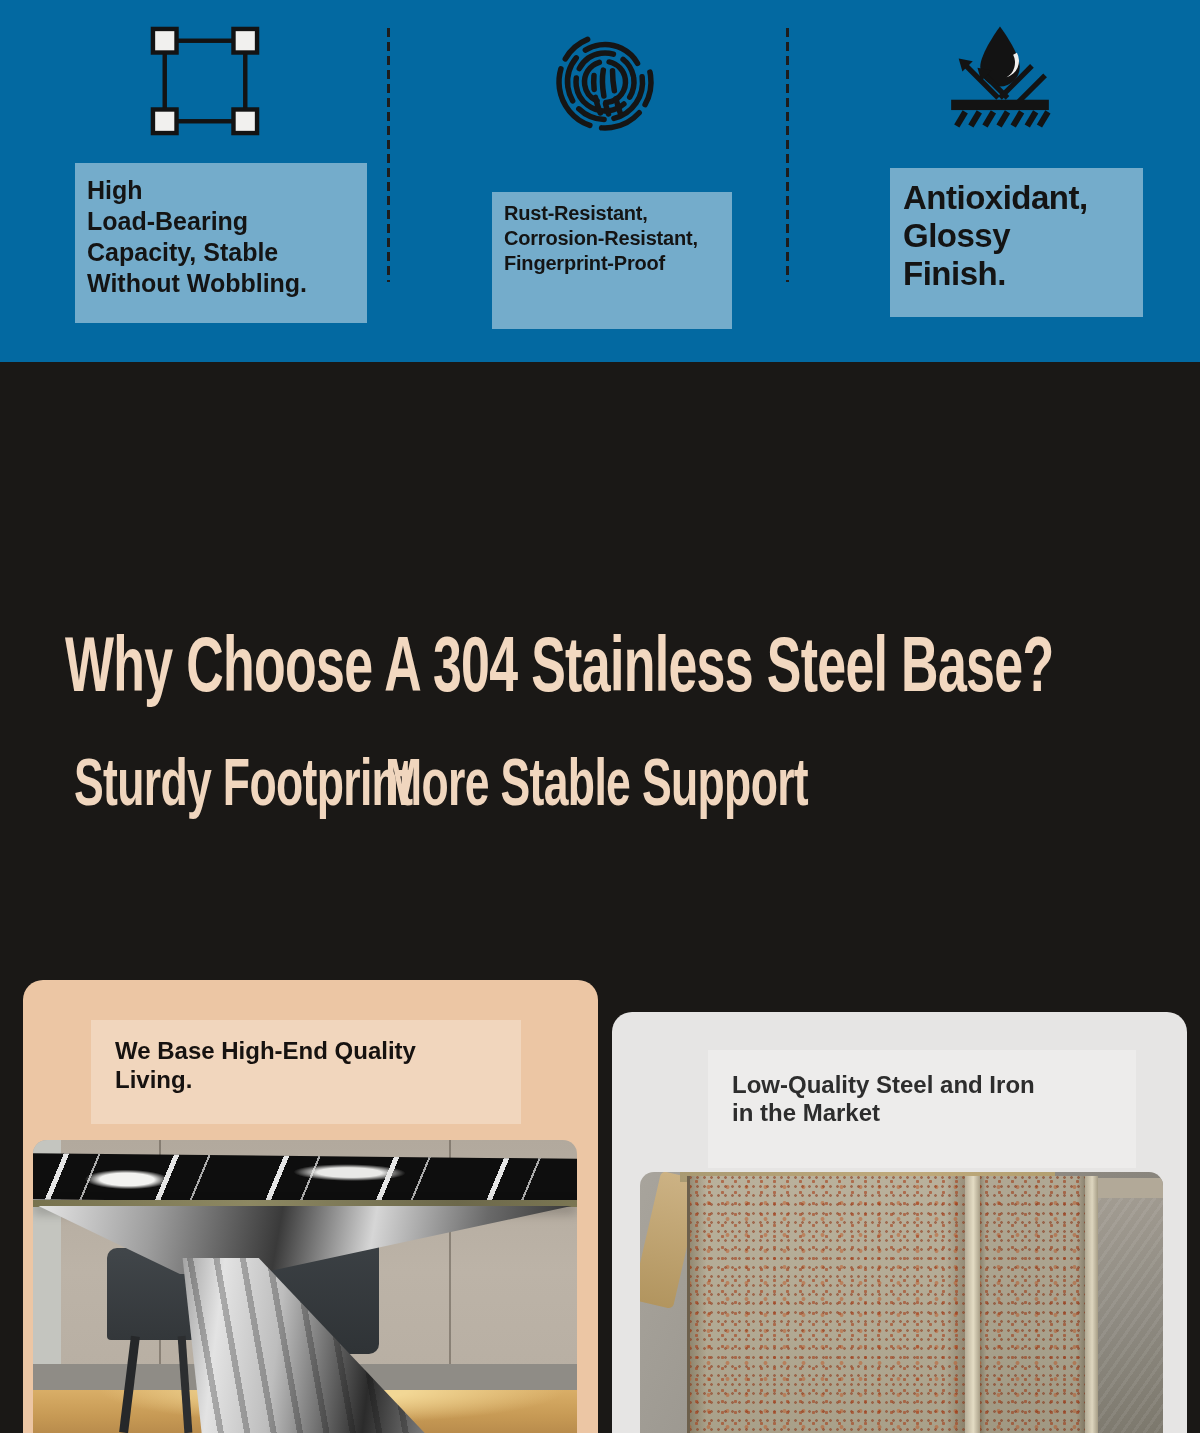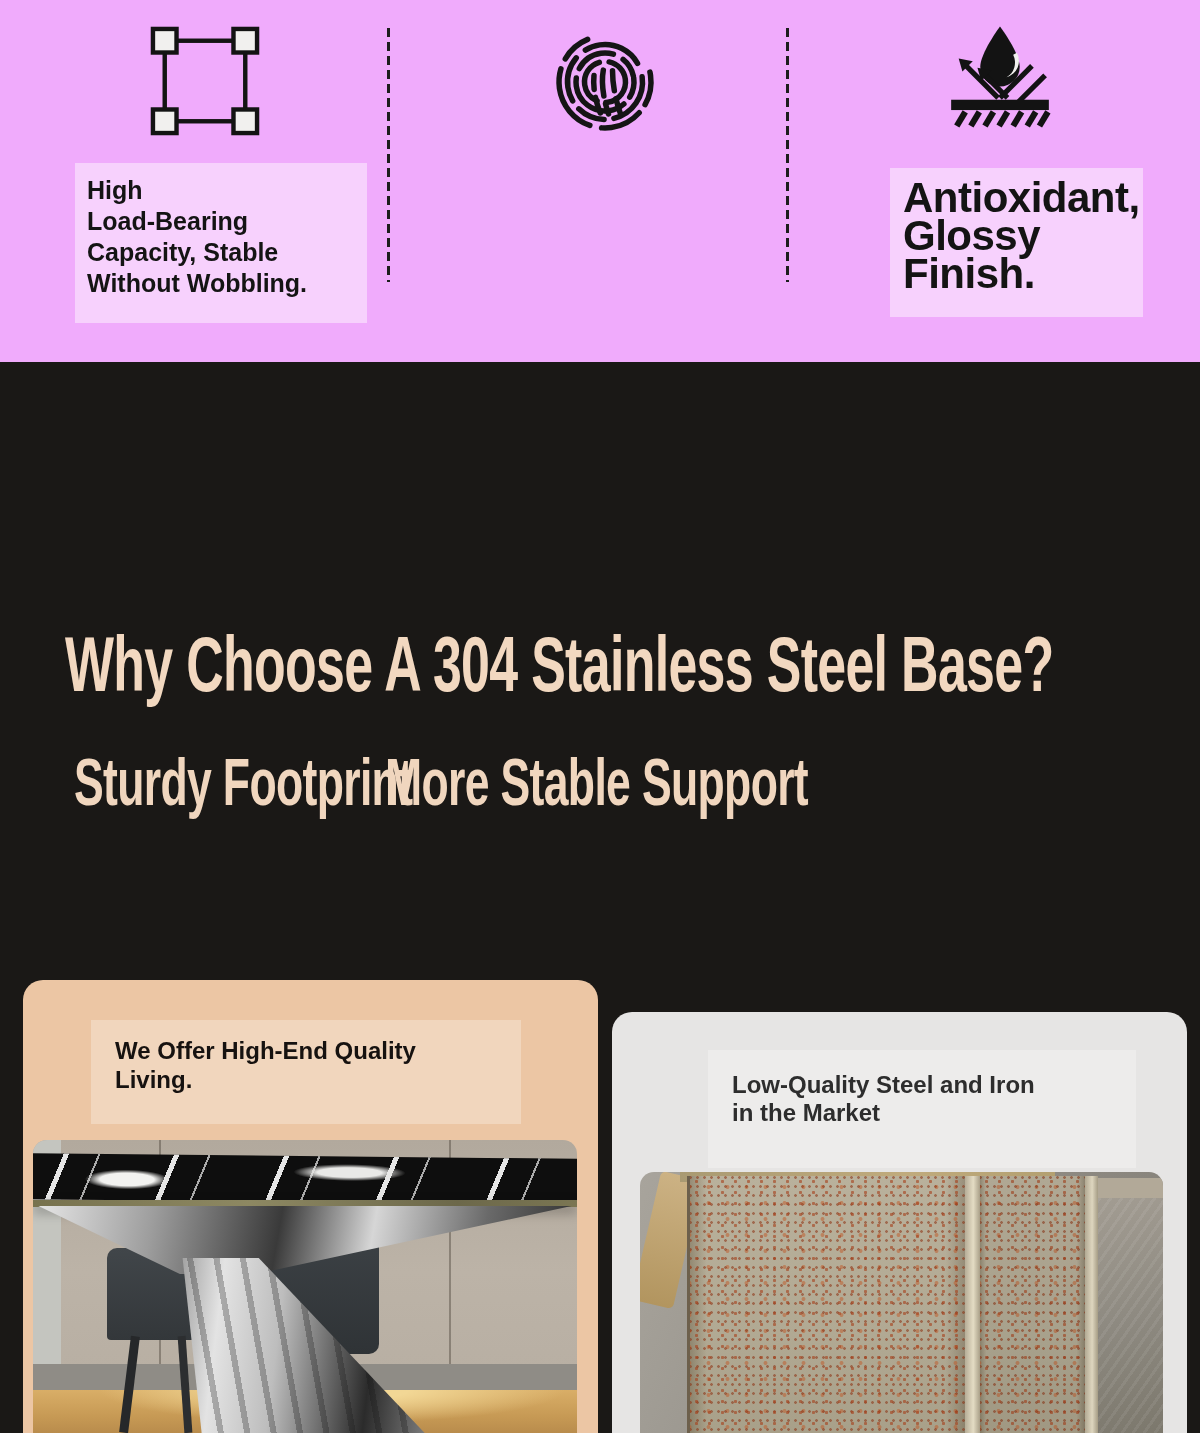--- a/index.html
+++ b/index.html
@@ -1,29 +1,29 @@
 <!DOCTYPE html>
 <html><head>
 <meta charset="utf-8">
 <style>
   html,body{margin:0;padding:0;background:#1a1816;}
   .stage{position:relative;width:1200px;height:1433px;overflow:hidden;
          font-family:"Liberation Sans","DejaVu Sans",sans-serif;}
   
-  .section-light{position:absolute;left:0;top:0;width:1200px;height:462px;background:#f0abfc;}
+  .section-light{position:absolute;left:0;top:0;width:1200px;height:462px;background:#0369a1;}
   .vdash{position:absolute;top:28px;width:3px;height:254px;
          background:repeating-linear-gradient(to bottom,#1d1d1d 0 9px,transparent 9px 14px);}
   .vdash.d1{left:387px;}
   .vdash.d2{left:786px;}
   .feature-icon{position:absolute;}
   .feature-text{position:absolute;font-weight:700;color:#141414;white-space:pre-line;
                 background:rgba(255,255,255,.45);}
   .ft1{left:75px;top:163px;width:280px;height:148px;padding:12px 0 0 12px;font-size:25px;line-height:31px;}
   .ft2{left:492px;top:192px;width:228px;height:128px;padding:9px 0 0 12px;font-size:20px;line-height:25px;letter-spacing:-.2px;}
-  .ft3{left:890px;top:168px;width:240px;height:138px;padding:11px 0 0 13px;font-size:42px;line-height:38px;letter-spacing:-.5px;}
+  .ft3{left:890px;top:168px;width:240px;height:138px;padding:11px 0 0 13px;font-size:33px;line-height:38px;letter-spacing:-.5px;}
   
   .section-dark{position:absolute;left:0;top:362px;width:1200px;height:1071px;background:#1a1816;}
   .hero-title{position:absolute;left:65px;top:262px;margin:0;font-size:78px;line-height:80px;
               font-weight:700;color:#f2d8c0;white-space:nowrap;display:inline-block;
               transform:scaleX(.665);transform-origin:0 50%;letter-spacing:-1px;}
   .hero-sub{position:absolute;margin:0;font-size:67px;line-height:70px;font-weight:700;color:#f0d6be;
             white-space:nowrap;display:inline-block;transform:scaleX(.665);transform-origin:0 50%;letter-spacing:-1px;}
   .sub-left{left:74px;top:385px;}
   .sub-right{left:385px;top:385px;}
   
@@ -136,20 +136,23 @@
           <circle cx="55" cy="60" r="46" stroke-dasharray="30 10 42 12 70 11 30 80"></circle>
           <circle cx="55" cy="60" r="37.5" stroke-dasharray="55 10 28 10 46 12 60"></circle>
           <circle cx="55" cy="60" r="29" stroke-dasharray="20 9 70 10 40 11"></circle>
           <circle cx="55" cy="60" r="20.5" stroke-dasharray="34 9 50 10 26"></circle>
           <path d="M55,48 C51,60 51,76 54,92" stroke-dasharray="26 8 30"></path>
           <path d="M64,50 C62,64 63,80 66,94" stroke-dasharray="20 8 36"></path>
           <path d="M45,52 C42,64 43,78 46,90" stroke-dasharray="14 8 30"></path>
         </g>
       </svg>
     </div>
+    <div class="feature-text ft2">Rust-Resistant,
+Corrosion-Resistant,
+Fingerprint-Proof</div>
 
     <div class="vdash d2"></div>
 
     <div class="feature-icon" style="left:938px;top:22px;width:124px;height:116px;">
       <svg class="icon-svg" viewBox="0 0 132 122">
         <path d="M66,4 C66,4 45,32 45,47 a21,21 0 0 0 42,0 C87,32 66,4 66,4 Z" fill="#131313"></path>
         <path d="M80,34 a15,17 0 0 1 -7,24 a18,18 0 0 0 11,-26 Z" fill="#f1f0ee"></path>
         <g stroke="#131313" stroke-width="5.5">
           <line x1="64" y1="80" x2="30" y2="46"></line>
           <line x1="74" y1="80" x2="50" y2="56"></line>
@@ -176,21 +179,21 @@
   </div>
 
   <div class="section-dark">
 
     <h1 class="hero-title">Why Choose A 304 Stainless Steel Base?</h1>
     <h2 class="hero-sub sub-left">Sturdy Footprint</h2>
     <h2 class="hero-sub sub-right">More Stable Support</h2>
 
     <div class="card card-good">
       <div class="title-back"></div>
-      <h3 class="card-title">We Offer High-End Quality
+      <h3 class="card-title">We Base High-End Quality
 Living.</h3>
       <div class="photo photo-good">
         <div class="layer cabinets"></div>
         <div class="layer wall-left"></div>
         <div class="layer wall-band"></div>
         <div class="layer floor"></div>
         <div class="layer chair-a"></div>
         <div class="layer chair-a-leg1"></div>
         <div class="layer chair-a-leg2"></div>
         <div class="layer chair-b"></div>

